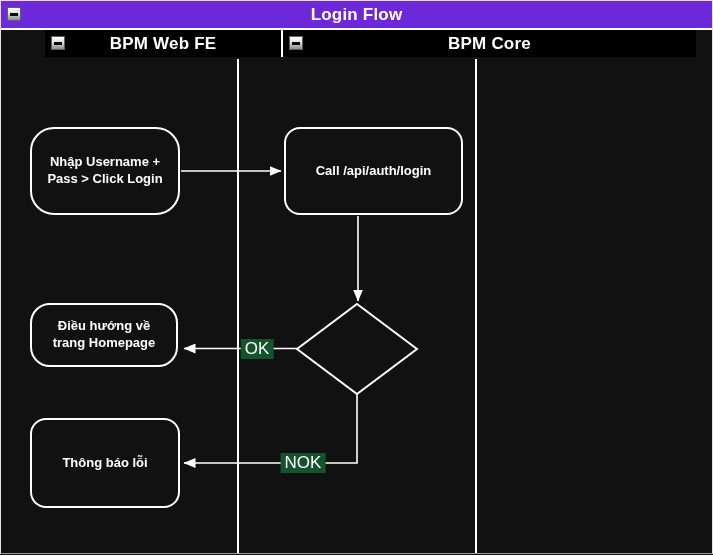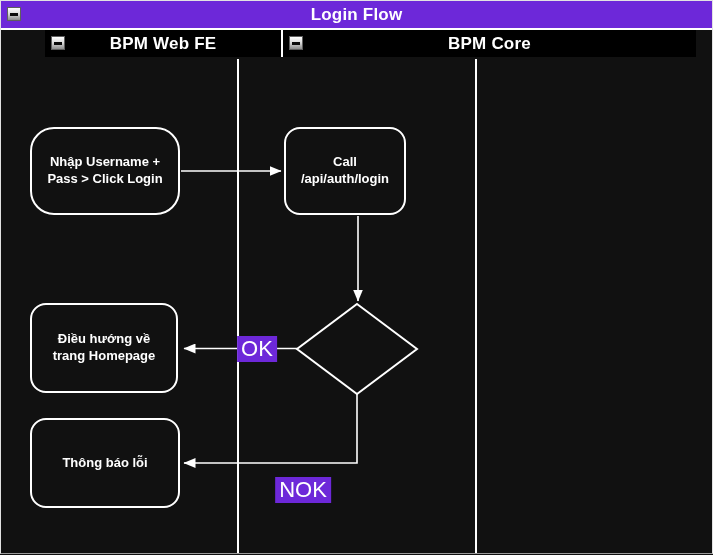--- a/index.html
+++ b/index.html
@@ -55,21 +55,21 @@
     z-index:3;
   }
   .diamond-label {
     position:absolute; left:297px; top:304px; width:120px; height:90px;
     display:flex; align-items:center; justify-content:center; text-align:center;
     font-weight:bold; font-size:12.5px; z-index:3;
   }
   .edges-svg { position:absolute; left:0; top:0; z-index:2; }
   .edge-label {
     position:absolute; transform:translate(-50%,-50%);
-    background:#6d28d9; padding:0 4px; font-size:22px; font-weight:normal;
+    background:#14532d; padding:0 4px; font-size:17px; font-weight:normal;
     z-index:4; white-space:nowrap;
   }
 </style>
 </head>
 <body>
 
 <div class="stage">
 
   <div class="pool-frame">
 
@@ -110,23 +110,23 @@
     </defs>
     <path d="M181,171 H281" stroke="#ffffff" stroke-width="1.6" fill="none" marker-end="url(#arrow)"></path>
     <path d="M358,216 V301" stroke="#ffffff" stroke-width="1.6" fill="none" marker-end="url(#arrow)"></path>
     <path d="M297,348.5 H184" stroke="#ffffff" stroke-width="1.6" fill="none" marker-end="url(#arrow)"></path>
     <path d="M357,394 V463 H184" stroke="#ffffff" stroke-width="1.6" fill="none" marker-end="url(#arrow)"></path>
     <polygon points="357,304 417,349 357,394 297,349" fill="#111111" stroke="#ffffff" stroke-width="2"></polygon>
   </svg>
 
   <div class="node" style="left:30px; top:127px; width:150px; height:88px;border-radius:24px;">Nhập Username + Pass &gt; Click Login</div>
 
-  <div class="node" style="left:284px; top:127px; width:122px; height:88px;">Call /api/auth/login</div>
+  <div class="node" style="left:284px; top:127px; width:179px; height:88px;">Call /api/auth/login</div>
 
 
-  <div class="node" style="left:30px; top:303px; width:148px; height:90px;">Điều hướng về trang Homepage</div>
+  <div class="node" style="left:30px; top:303px; width:148px; height:64px;border-radius:20px;">Điều hướng về trang Homepage</div>
 
   <div class="node" style="left:30px; top:418px; width:150px; height:90px;text-align:center;">Thông báo lỗi</div>
 
   <div class="edge-label" style="left:257px; top:349px;">OK</div>
-  <div class="edge-label" style="left:303px; top:490px;">NOK</div>
+  <div class="edge-label" style="left:303px; top:463px;">NOK</div>
 
 </div>
 
 </body></html>

